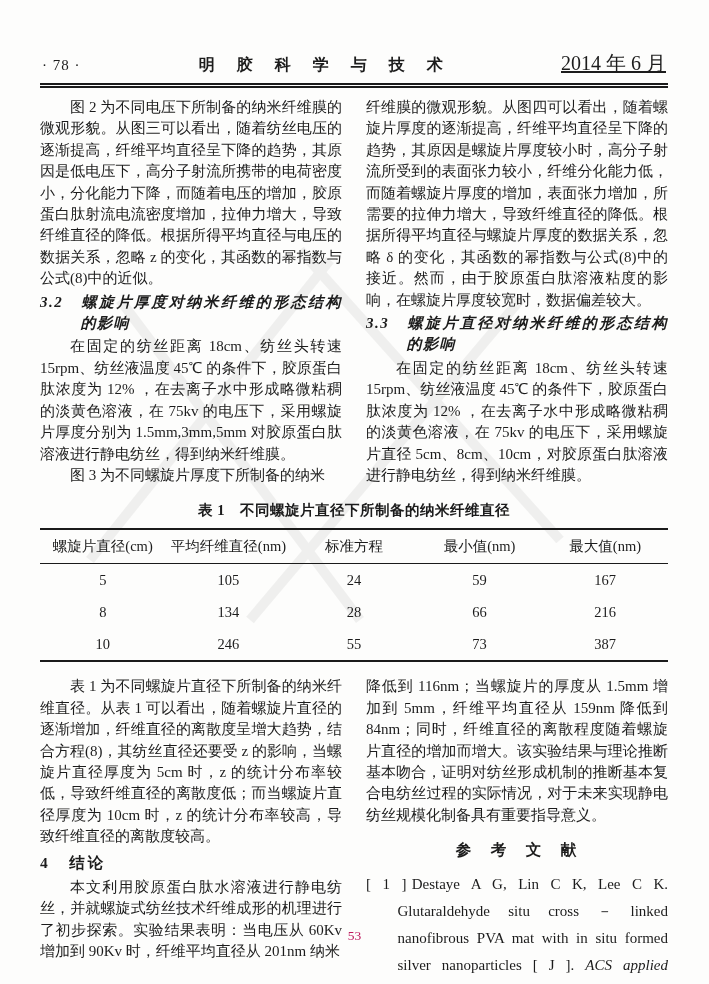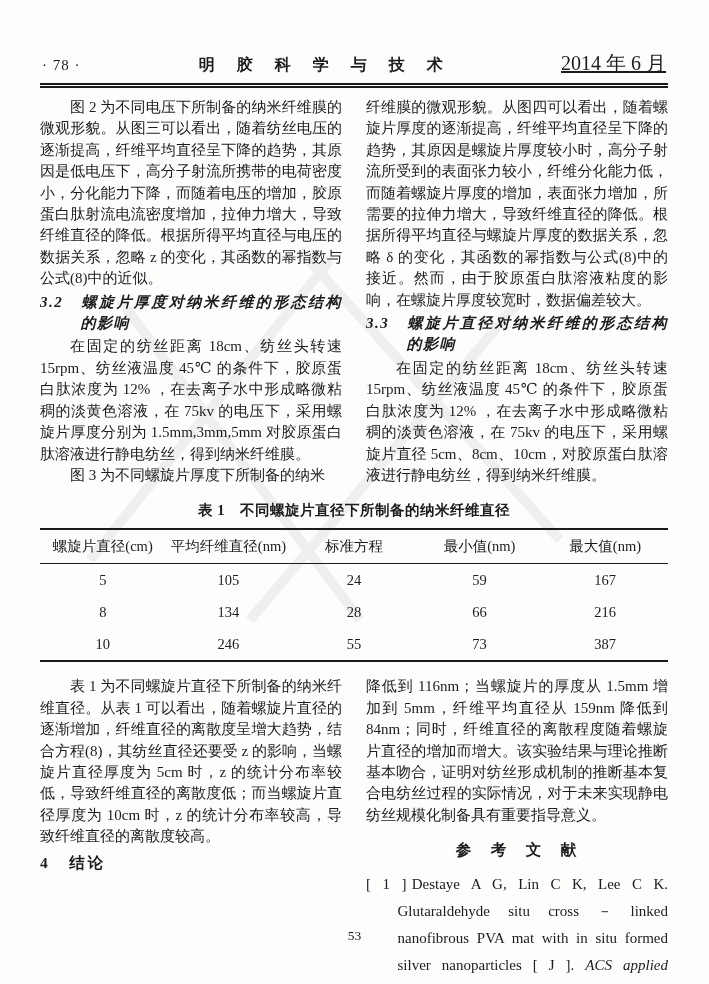--- a/index.html
+++ b/index.html
@@ -25,21 +25,21 @@
   .header-page-no { font-size: 15px; letter-spacing: 1px; }
   .journal-title { font-weight: bold; font-size: 16px; letter-spacing: 9px; text-indent: 9px; }
   .issue-date { font-size: 20px; text-decoration: underline; }
   .double-rule {
     height: 5px;
     border-top: 2.5px solid #1b1b1b;
     border-bottom: 2px solid #1b1b1b;
     margin-bottom: 9px;
   }
   
-  .cols { display: flex; gap: 24px; }
+  .cols { display: flex; gap: 24px; font-family: Liberation Serif, serif; }
   .col { width: 302px; }
   p.body-par {
     margin: 0; font-size: 15px; line-height: 21.4px;
     text-align: justify; text-indent: 2em;
   }
   p.body-par.no-indent { text-indent: 0; }
   .section-heading {
     font-size: 15px; line-height: 21.4px; font-weight: bold; font-style: italic;
     margin: 2px 0 2px 0;
     padding-left: 2.7em; text-indent: -2.7em;
@@ -72,21 +72,21 @@
   }
   .reference {
     font-size: 15px; line-height: 27px; text-align: justify;
     padding-left: 2.1em; text-indent: -2.1em; margin: 0;
   }
   .reference .ref-label { padding-right: 0.35em; }
   .reference i { font-style: italic; }
   
   .footer {
     position: absolute; left: 0; right: 0; top: 928px;
-    text-align: center; font-size: 13.5px; color: #0f172a;
+    text-align: center; font-size: 13.5px; color: #be185d;
   }
   
   .watermark {
     position: absolute; left: 0; top: 0; width: 709px; height: 984px;
     pointer-events: none; opacity: 0.055;
   }
 </style>
 </head>
 <body>
 
@@ -157,20 +157,21 @@
           <td>387</td>
         </tr>
       </tbody>
     </table>
   </div>
 
   <div class="cols">
     <div class="col">
       <p class="body-par">表 1 为不同螺旋片直径下所制备的纳米纤维直径。从表 1 可以看出，随着螺旋片直径的逐渐增加，纤维直径的离散度呈增大趋势，结合方程(8)，其纺丝直径还要受 z 的影响，当螺旋片直径厚度为 5cm 时，z 的统计分布率较低，导致纤维直径的离散度低；而当螺旋片直径厚度为 10cm 时，z 的统计分布率较高，导致纤维直径的离散度较高。</p>
       <div class="conclusion-heading">4　结论</div>
+      <p class="body-par">本文利用胶原蛋白肽水溶液进行静电纺丝，并就螺旋式纺丝技术纤维成形的机理进行了初步探索。实验结果表明：当电压从 60Kv 增加到 90Kv 时，纤维平均直径从 201nm 纳米</p>
     </div>
     <div class="col">
       <p class="body-par no-indent">降低到 116nm；当螺旋片的厚度从 1.5mm 增加到 5mm，纤维平均直径从 159nm 降低到 84nm；同时，纤维直径的离散程度随着螺旋片直径的增加而增大。该实验结果与理论推断基本吻合，证明对纺丝形成机制的推断基本复合电纺丝过程的实际情况，对于未来实现静电纺丝规模化制备具有重要指导意义。</p>
       <div class="refs-heading">参　考　文　献</div>
       <p class="reference">
         <span class="ref-label">[ 1 ]</span><span>Destaye A G, Lin C K, Lee C K. Glutaraldehyde situ cross － linked nanofibrous PVA mat with in situ formed silver nanoparticles [ J ]. </span><i>ACS applied materials &amp; interfaces</i><span>，</span>
       </p>
     </div>
   </div>
 

